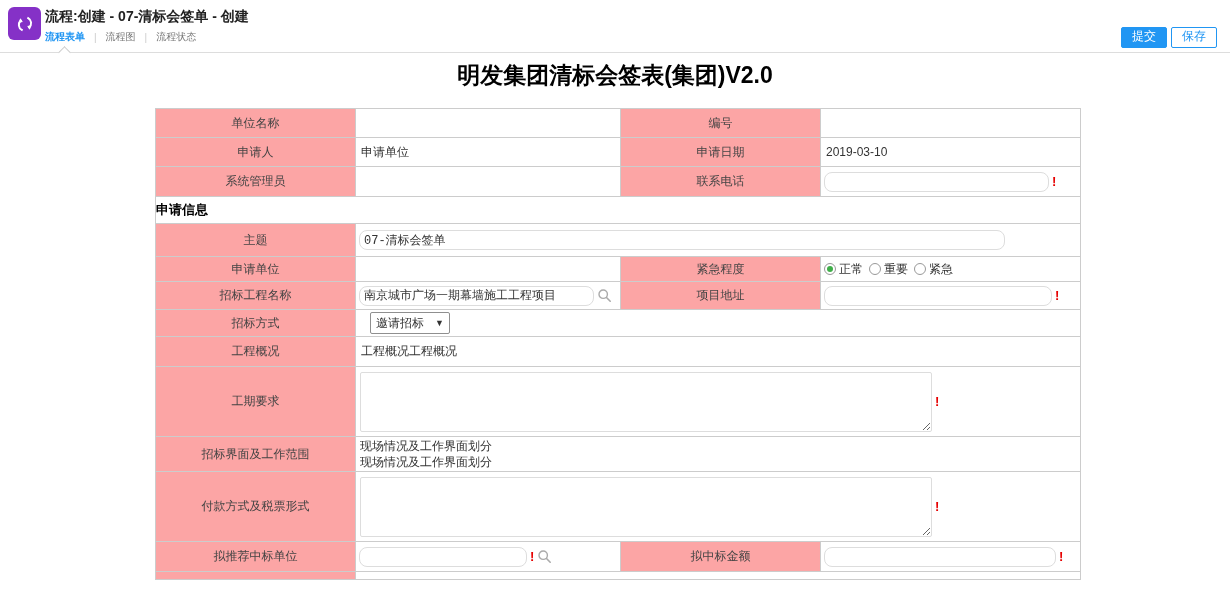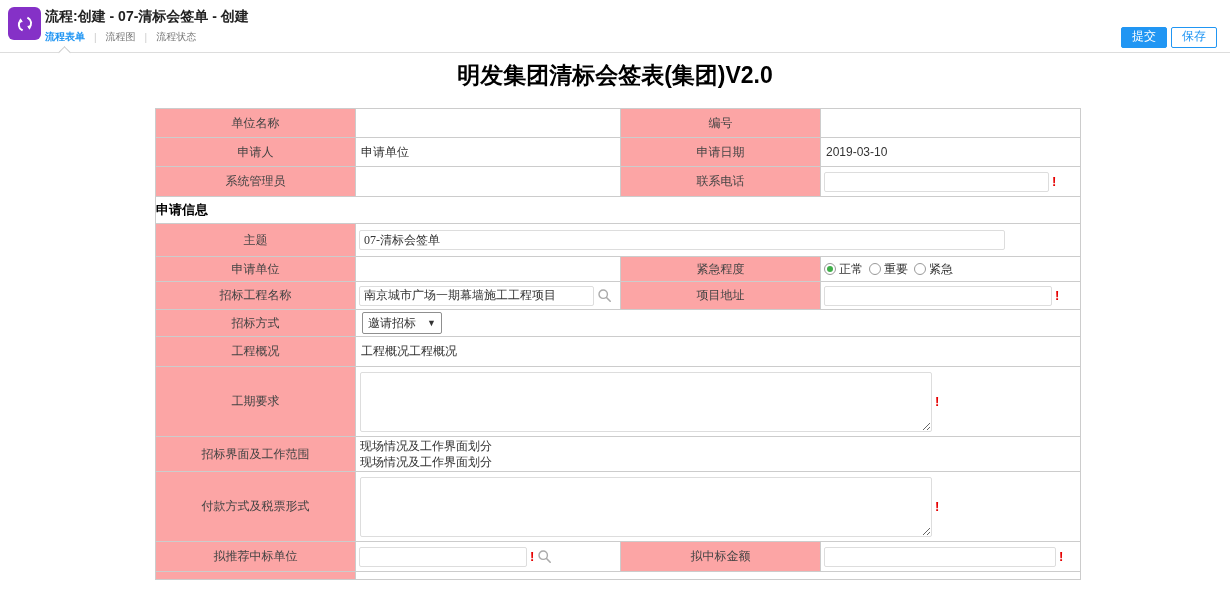--- a/index.html
+++ b/index.html
@@ -26,35 +26,35 @@
   .form-title{position:absolute;top:60px;left:0;width:1230px;text-align:center;
     font-size:23px;font-weight:bold;color:#000;}
   table.form-table{position:absolute;top:108px;left:155px;width:925px;border-collapse:collapse;
     table-layout:fixed;font-size:12px;color:#333;}
   .form-table td{border:1px solid #ccc;padding:0;vertical-align:middle;overflow:hidden;}
   td.label{background:#fca5a5;text-align:center;color:#444;}
   td.value{padding:2px 5px;}
   .h29{height:29px}.h30{height:30px}.h27{height:27px}.h33{height:33px}
   .h25{height:25px}.h28{height:28px}.h70{height:70px}.h8{height:8px}
   .cellflex{display:flex;align-items:center;gap:3px;padding:2px 3px;}
-  .inp{height:20px;border:1px solid #ddd;border-radius:2px;font-family:Liberation Serif, serif;font-size:12px;
+  .inp{height:20px;border:1px solid #ddd;border-radius:8px;font-family:Liberation Mono, monospace;font-size:12px;
     color:#333;padding:0 4px;background:#fff;box-sizing:border-box;}
   .w646{width:646px}.w235{width:235px}.w228{width:228px}.w225{width:225px}.w168{width:168px}.w232{width:232px}
   .req{color:#e60000;font-weight:bold;font-size:13px;line-height:1;}
   .note-cell{color:#ff0000;font-weight:bold;padding:2px 4px;background:#fff;}
   .section-cell{font-weight:bold;font-size:13px;color:#000;padding:2px 3px;background:#fff;}
   .radio-group{display:flex;align-items:flex-end;padding-left:3px;}
   .radio-item{display:inline-flex;align-items:center;margin-right:6px;cursor:pointer;}
   .radio{width:12px;height:12px;border:1px solid #999;border-radius:50%;background:#fff;
     display:inline-block;position:relative;margin-right:3px;box-sizing:border-box;}
   .radio.selected::after{content:"";position:absolute;left:2px;top:2px;width:6px;height:6px;
     border-radius:50%;background:#3fae49;}
   .select-box{display:inline-flex;align-items:center;justify-content:space-between;height:22px;
     border:1px solid #8f8f8f;border-radius:2px;background:#fff;min-width:80px;padding:0 5px;
-    margin-left:6px;cursor:pointer;box-sizing:border-box;}
+    margin-left:14px;cursor:pointer;box-sizing:border-box;}
   .select-arrow{font-size:9px;color:#333;margin-left:6px;}
   textarea.ta{width:572px;height:60px;border:1px solid #ddd;border-radius:2px;resize:both;
     font-family:inherit;font-size:12px;margin:2px 0 2px 1px;box-sizing:border-box;}
   .preline{white-space:pre-line;line-height:16px;padding:1px 4px;}
   .search-icon{cursor:pointer;flex:0 0 auto;}
 </style>
 </head>
 <body>
 
 <div class="header">

